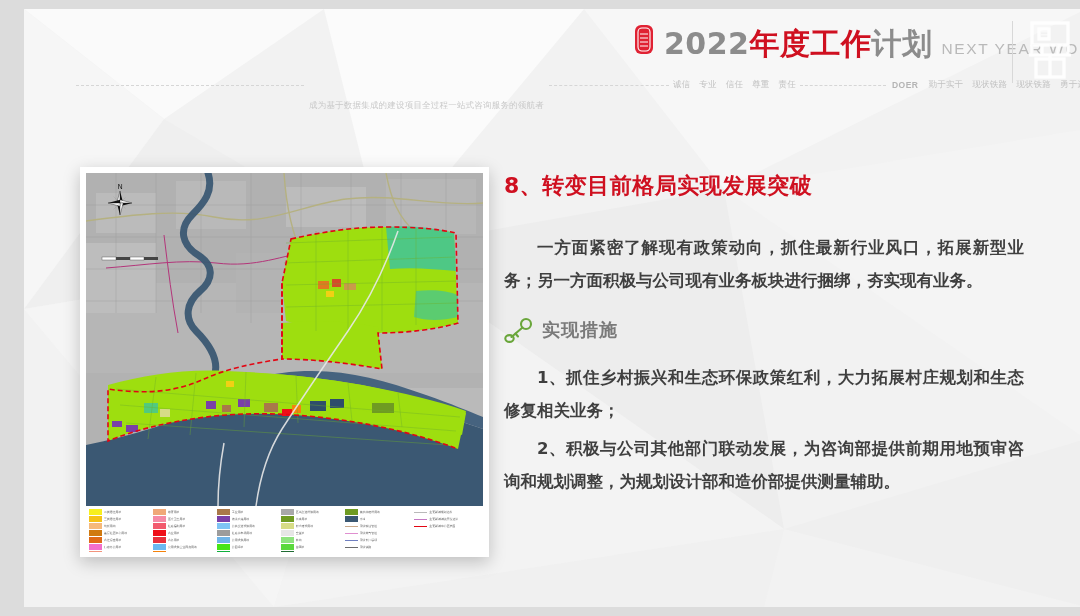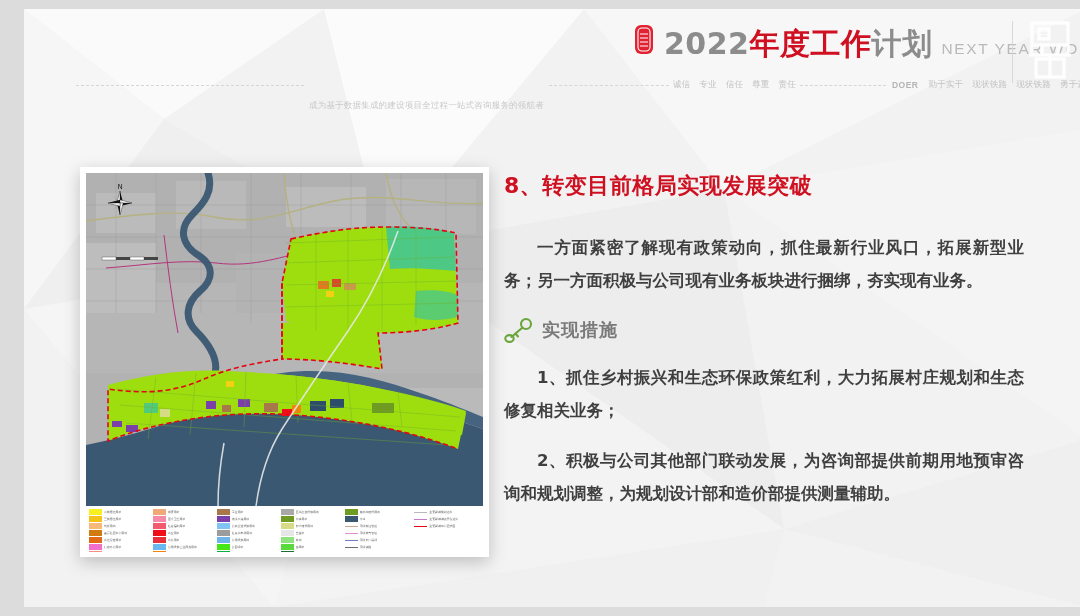--- a/index.html
+++ b/index.html
@@ -135,21 +135,21 @@
     letter-spacing: 1px;
     font-family: "DejaVu Sans", sans-serif;
   }
 
   #measure-list { margin-top: 18px; }
   .measure-item {
     font-size: 16.5px; font-weight: bold; color: #3f3f3f;
     line-height: 33px; text-align: justify; text-indent: 33px;
     font-family: "DejaVu Sans", sans-serif;
   }
-  .measure-item + .measure-item { margin-top: 17px; }
+  .measure-item + .measure-item { margin-top: 5px; }
 </style>
 </head>
 <body>
 
 <div id="slide">
 
   <svg id="bg-polys" viewBox="0 0 1062 598" preserveAspectRatio="none">
     <rect x="0" y="0" width="1062" height="598" fill="#f2f2f2"></rect>
     <polygon points="0,0 300,0 140,110" fill="#fafafa"></polygon>
     <polygon points="300,0 560,0 360,240" fill="#fbfbfb"></polygon>

